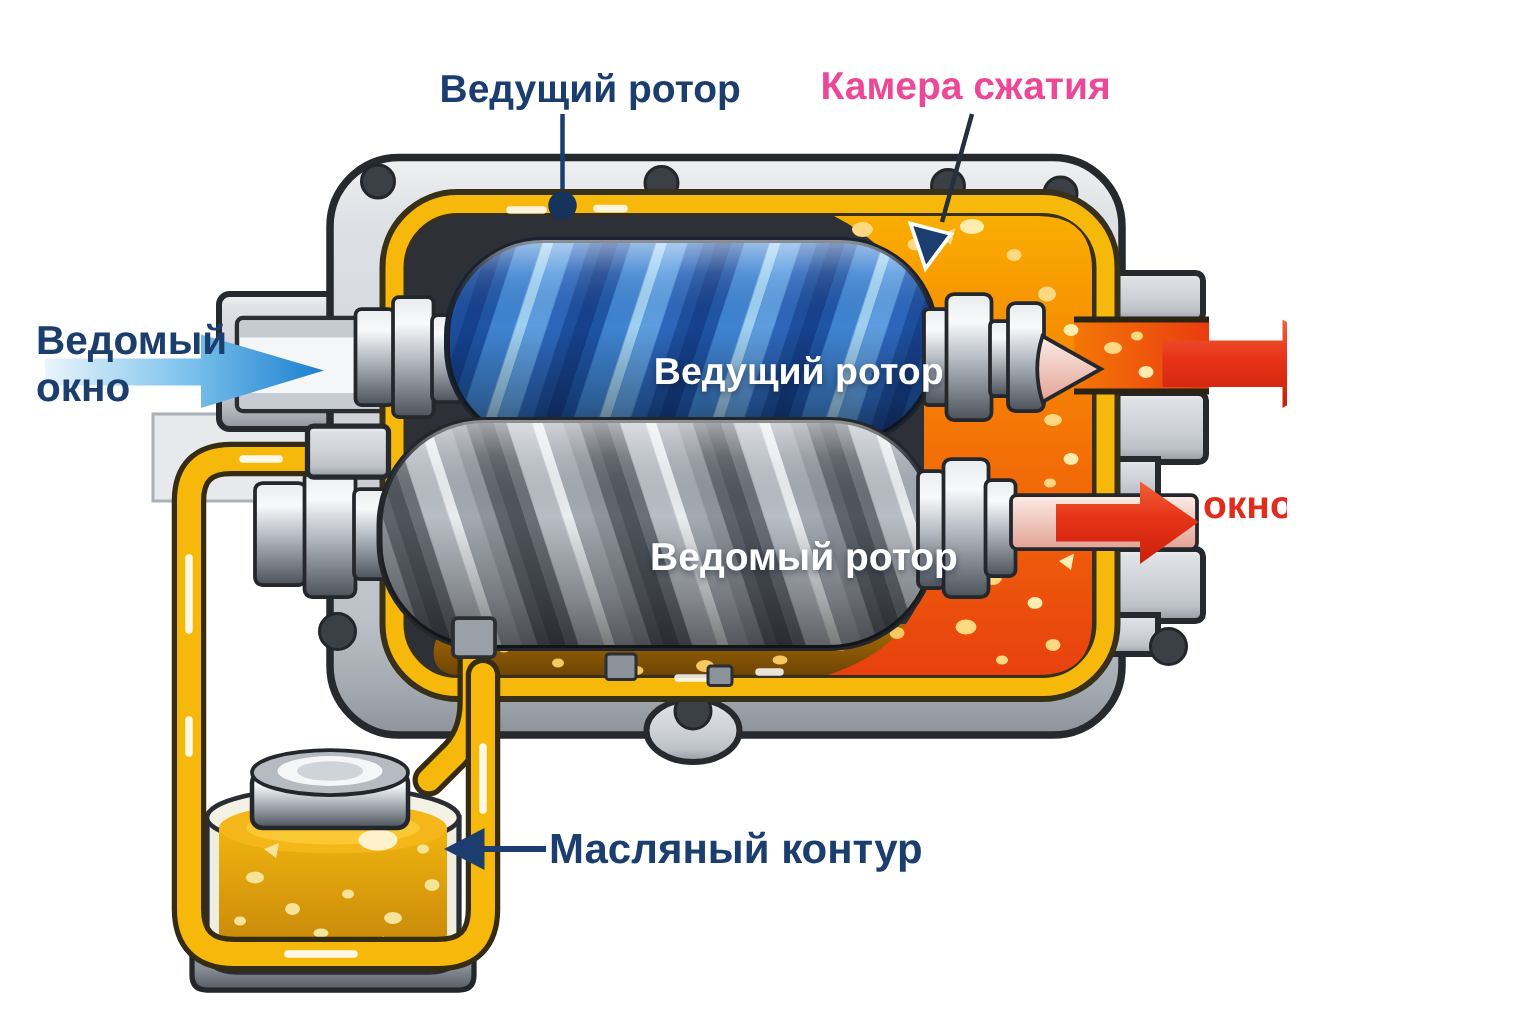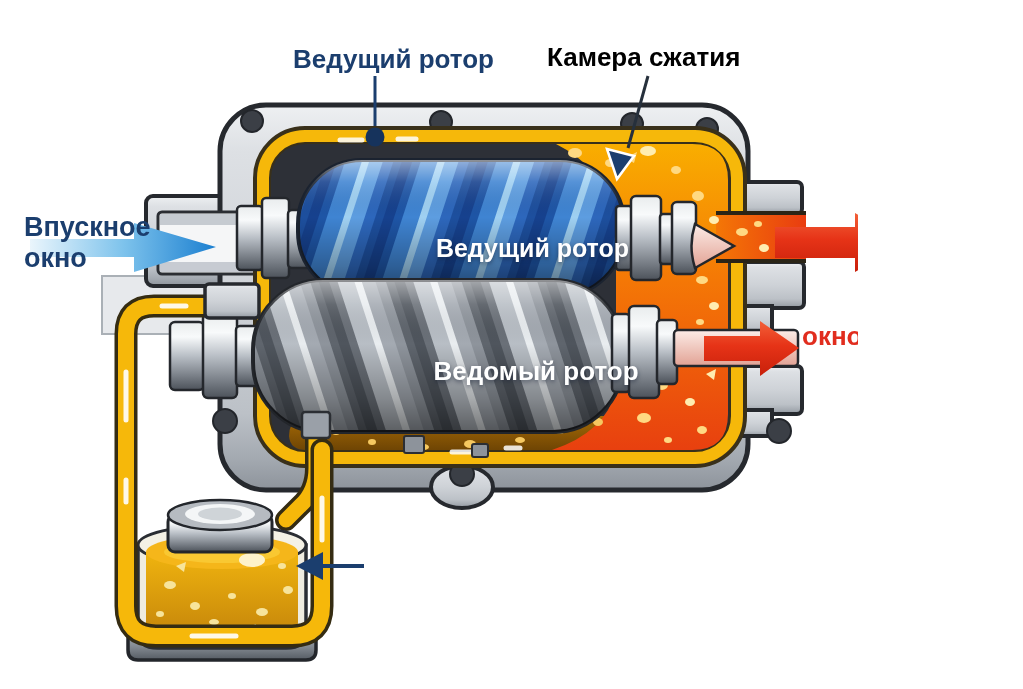--- a/index.html
+++ b/index.html
@@ -1,21 +1,21 @@
 <!DOCTYPE html>
 <html><head>
 <meta charset="utf-8">
 <style>
   html,body{margin:0;padding:0;background:#fff;}
   .stage{position:relative;width:858px;height:689px;background:#ffffff;overflow:hidden;
          font-family:"Liberation Sans","DejaVu Sans",sans-serif;}
   .stage svg{position:absolute;left:0;top:0;}
   .lbl{position:absolute;font-weight:bold;white-space:nowrap;line-height:1.16;}
   .lbl-navy{color:#1b3e6e;}
-  .lbl-gray{color:#000000;}
+  .lbl-gray{color:#ec4899;}
   .lbl-red{color:#e12d1e;}
   .lbl-top1{left:293px;top:44px;font-size:26px;}
   .lbl-top2{left:547px;top:42px;font-size:26px;}
   .lbl-inlet{left:24px;top:212px;font-size:27px;}
   .lbl-discharge{left:802px;top:321px;font-size:26px;}
   .lbl-oil{left:366px;top:550px;font-size:28px;}
   .lbl-rotor{color:#fff;text-align:center;text-shadow:0 2px 4px rgba(20,30,50,.55);}
   .lbl-rotor1{left:430px;top:234px;width:205px;font-size:25px;}
   .lbl-rotor2{left:383px;top:356px;width:210px;font-size:26px;margin-left:48px;}
 </style>
@@ -282,26 +282,27 @@
     <line x1="320" y1="566" x2="364" y2="566" stroke="#1b3e6e" stroke-width="4"></line>
     <polygon points="296,566 323,552 323,580" fill="#1b3e6e"></polygon>
   </g>
 </svg>
 
 <div class="lbl lbl-navy lbl-top1">Ведущий ротор</div>
 
 <div class="lbl lbl-gray lbl-top2">Камера сжатия</div>
 
 <div class="lbl lbl-navy lbl-inlet">
-  <div>Впускное</div>
+  <div>Ведомый</div>
   <div>окно</div>
 </div>
 
 <div class="lbl lbl-red lbl-discharge">
   <div>окно</div>
 </div>
 
+<div class="lbl lbl-navy lbl-oil">Масляный контур</div>
 
 <div class="lbl lbl-rotor lbl-rotor1">Ведущий ротор</div>
 
 <div class="lbl lbl-rotor lbl-rotor2">Ведомый ротор</div>
 
 </div>
 
 </body></html>

